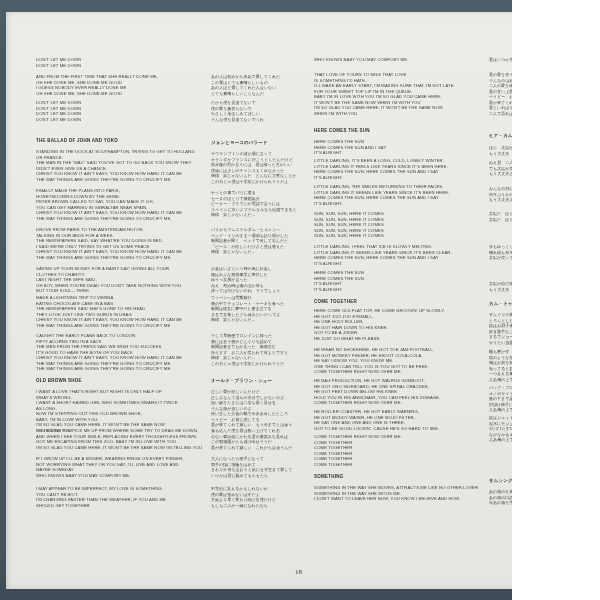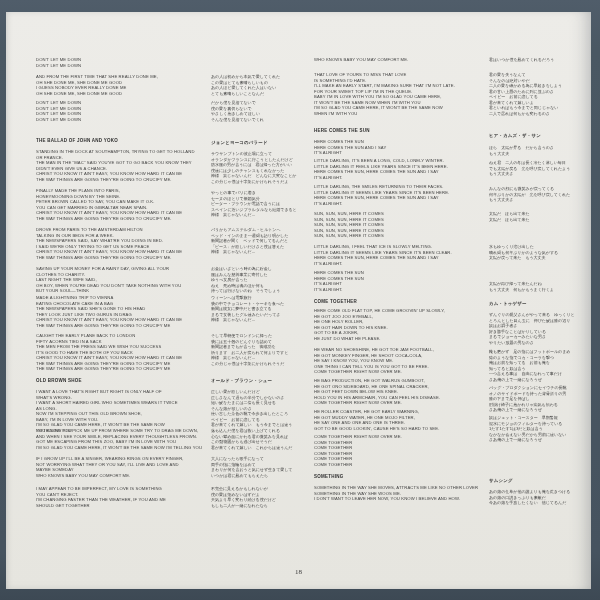--- a/index.html
+++ b/index.html
@@ -1,16 +1,16 @@
 <!DOCTYPE html>
 <html><head>
 <meta charset="utf-8">
 <style>
   html,body{margin:0;padding:0;}
-  #stage{position:relative;width:600px;height:600px;overflow:hidden;
+  #stage{position:relative;width:512px;height:600px;overflow:hidden;
          background:linear-gradient(180deg,#505d6a 0%,#4a5863 8%,#46535f 92%,#3d4954 100%);
          font-family:"Liberation Sans",sans-serif;}
   .page{position:absolute;left:6px;top:12px;width:585px;height:577px;
         background:linear-gradient(180deg,#edece8 0%,#e9e8e3 55%,#e6e5df 100%);
         box-shadow:inset -14px 0 18px -12px rgba(60,70,80,.35), inset 3px 0 6px -3px rgba(60,70,80,.25);}
   .col{position:absolute;top:0;height:100%;}
   .verse,.heading{position:absolute;white-space:nowrap;}
   .verse .line{font-size:4.2px;line-height:5.5px;color:#424242;letter-spacing:.12px;}
   .heading{font-size:4.5px;font-weight:bold;color:#2e2e2e;letter-spacing:.25px;}
   .jp .verse .line{font-size:4px;line-height:5.5px;color:#3c3c3c;letter-spacing:0;}

